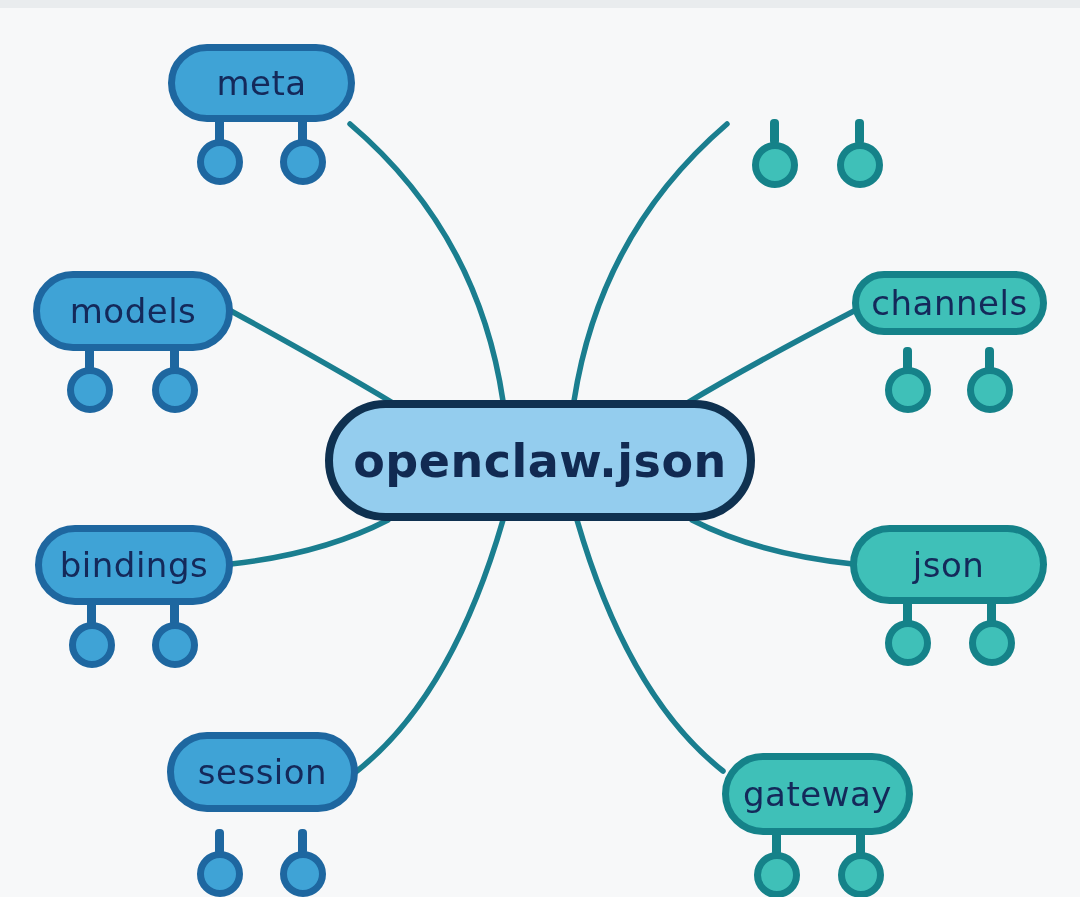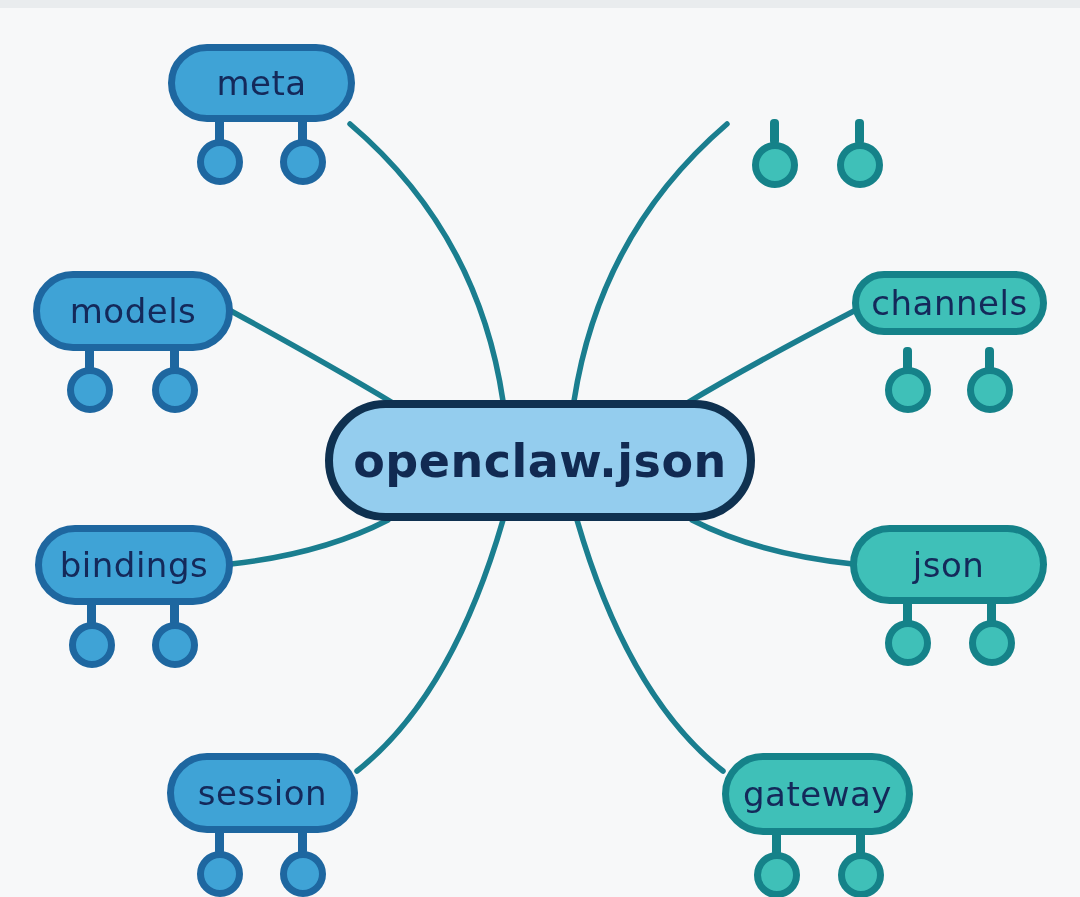--- a/index.html
+++ b/index.html
@@ -113,21 +113,21 @@
   <div class="dot blue" style="left:152px;top:614px;"></div>
 
   <div class="pill teal" style="left:850px;top:517px;width:197px;height:79px;">
     <span>json</span>
   </div>
   <div class="stem teal" style="left:903px;top:592px;height:25px;"></div>
   <div class="stem teal" style="left:987px;top:592px;height:25px;"></div>
   <div class="dot teal" style="left:885px;top:612px;"></div>
   <div class="dot teal" style="left:969px;top:612px;"></div>
 
-  <div class="pill blue" style="left:167px;top:745px;width:191px;height:80px;">
+  <div class="pill blue" style="left:167px;top:724px;width:191px;height:80px;">
     <span>session</span>
   </div>
   <div class="stem blue" style="left:215px;top:821px;height:26px;"></div>
   <div class="stem blue" style="left:298px;top:821px;height:26px;"></div>
   <div class="dot blue" style="left:197px;top:843px;"></div>
   <div class="dot blue" style="left:280px;top:843px;"></div>
 
   <div class="pill teal" style="left:722px;top:745px;width:191px;height:82px;">
     <span>gateway</span>
   </div>

